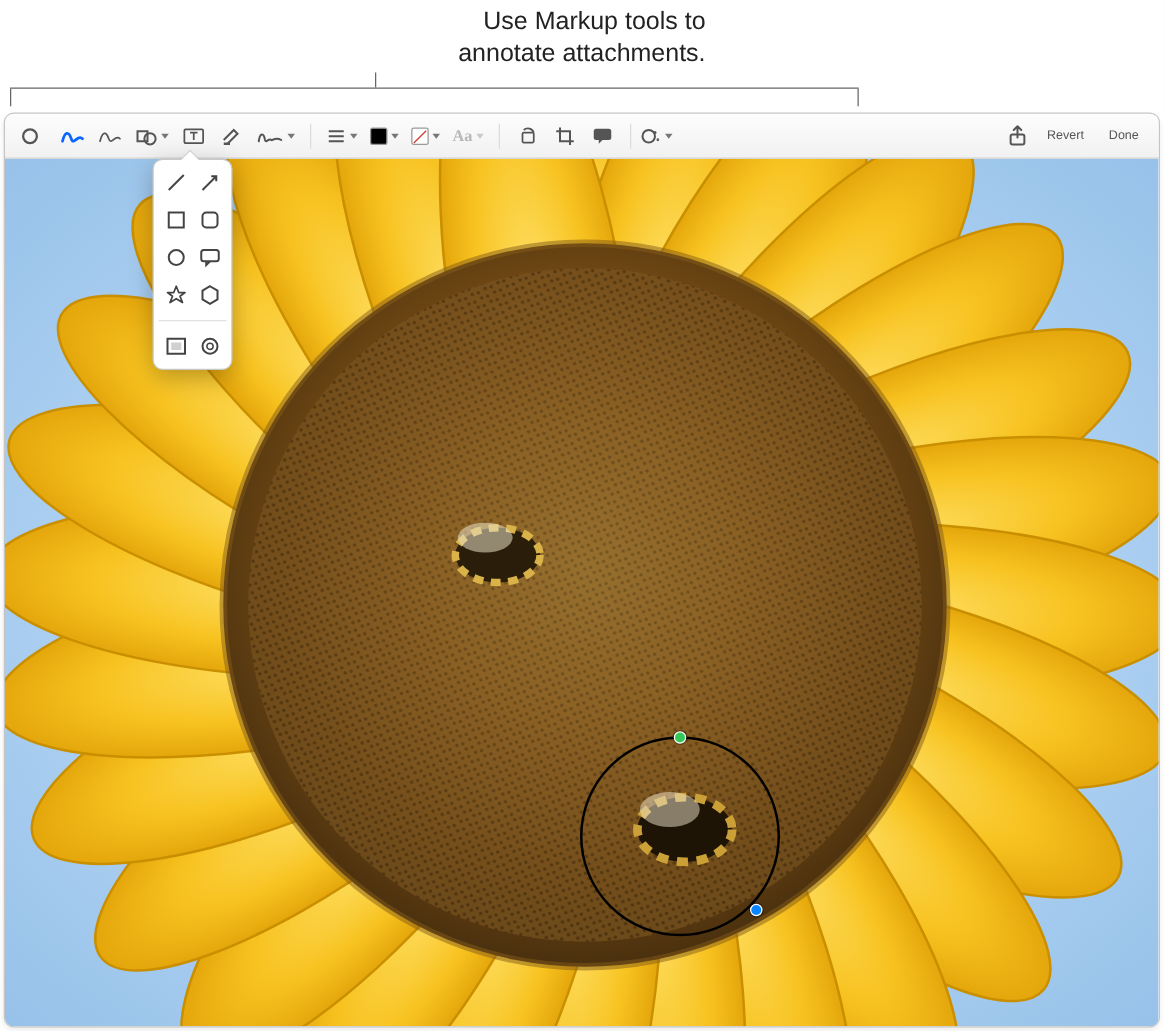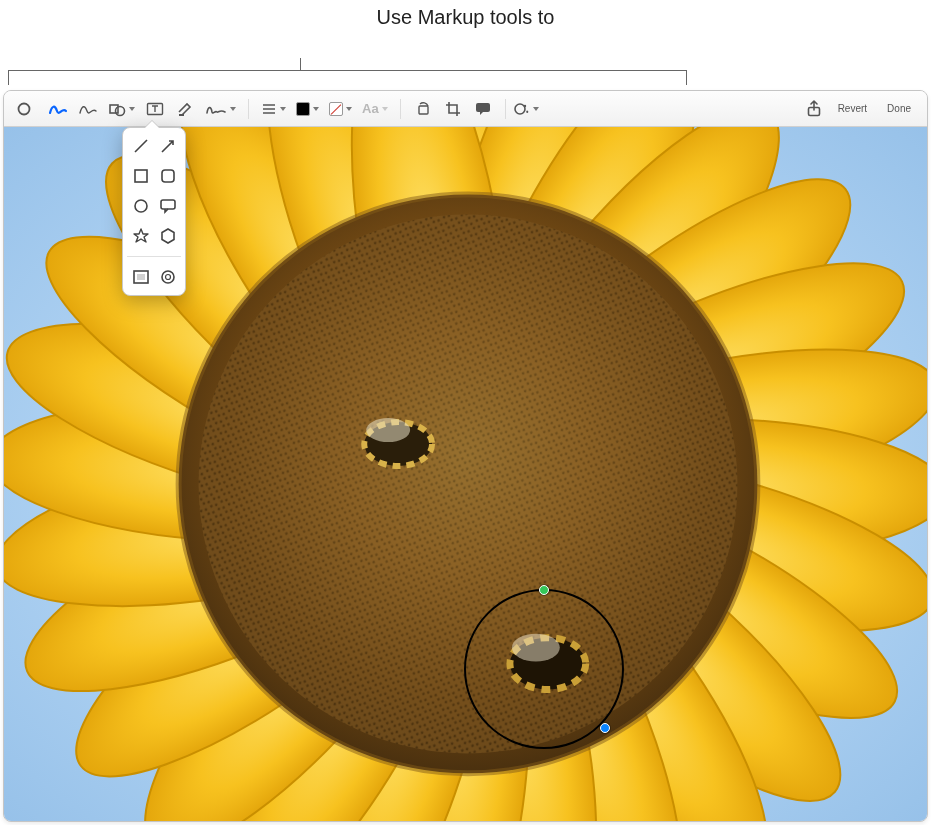--- a/index.html
+++ b/index.html
@@ -82,20 +82,21 @@
     background: linear-gradient(#fdfdfd, #f1f1f1);
     border-bottom: 1px solid #d0d0d0;
     position: relative;
     z-index: 5;
   }
   .tb-group {
     display: flex;
     align-items: center;
     gap: 2px;
     padding: 0 6px;
+    font-family: Liberation Serif, serif;
   }
   .tb-sep {
     width: 1px;
     height: 20px;
     background: #dcdcdc;
     margin: 0 2px;
   }
   .tb-spacer { flex: 1; }
   .tb-btn {
     display: flex;
@@ -215,20 +216,21 @@
   }
   .handle.green { background: #34c759; top: -6px; left: 50%; transform: translateX(-50%); }
   .handle.blue  { background: #0a84ff; right: 12px; bottom: 14px; }
 </style>
 </head>
 <body>
 
 <div class="callout">
   <div class="callout-text">
     <span>Use Markup tools to</span><br>
+    <span>annotate attachments.</span>
   </div>
   <div class="callout-stem"></div>
   <div class="callout-guide"></div>
 </div>
 
 <div class="editor-window">
 
   <div class="toolbar">
 
     <div class="tb-btn">

